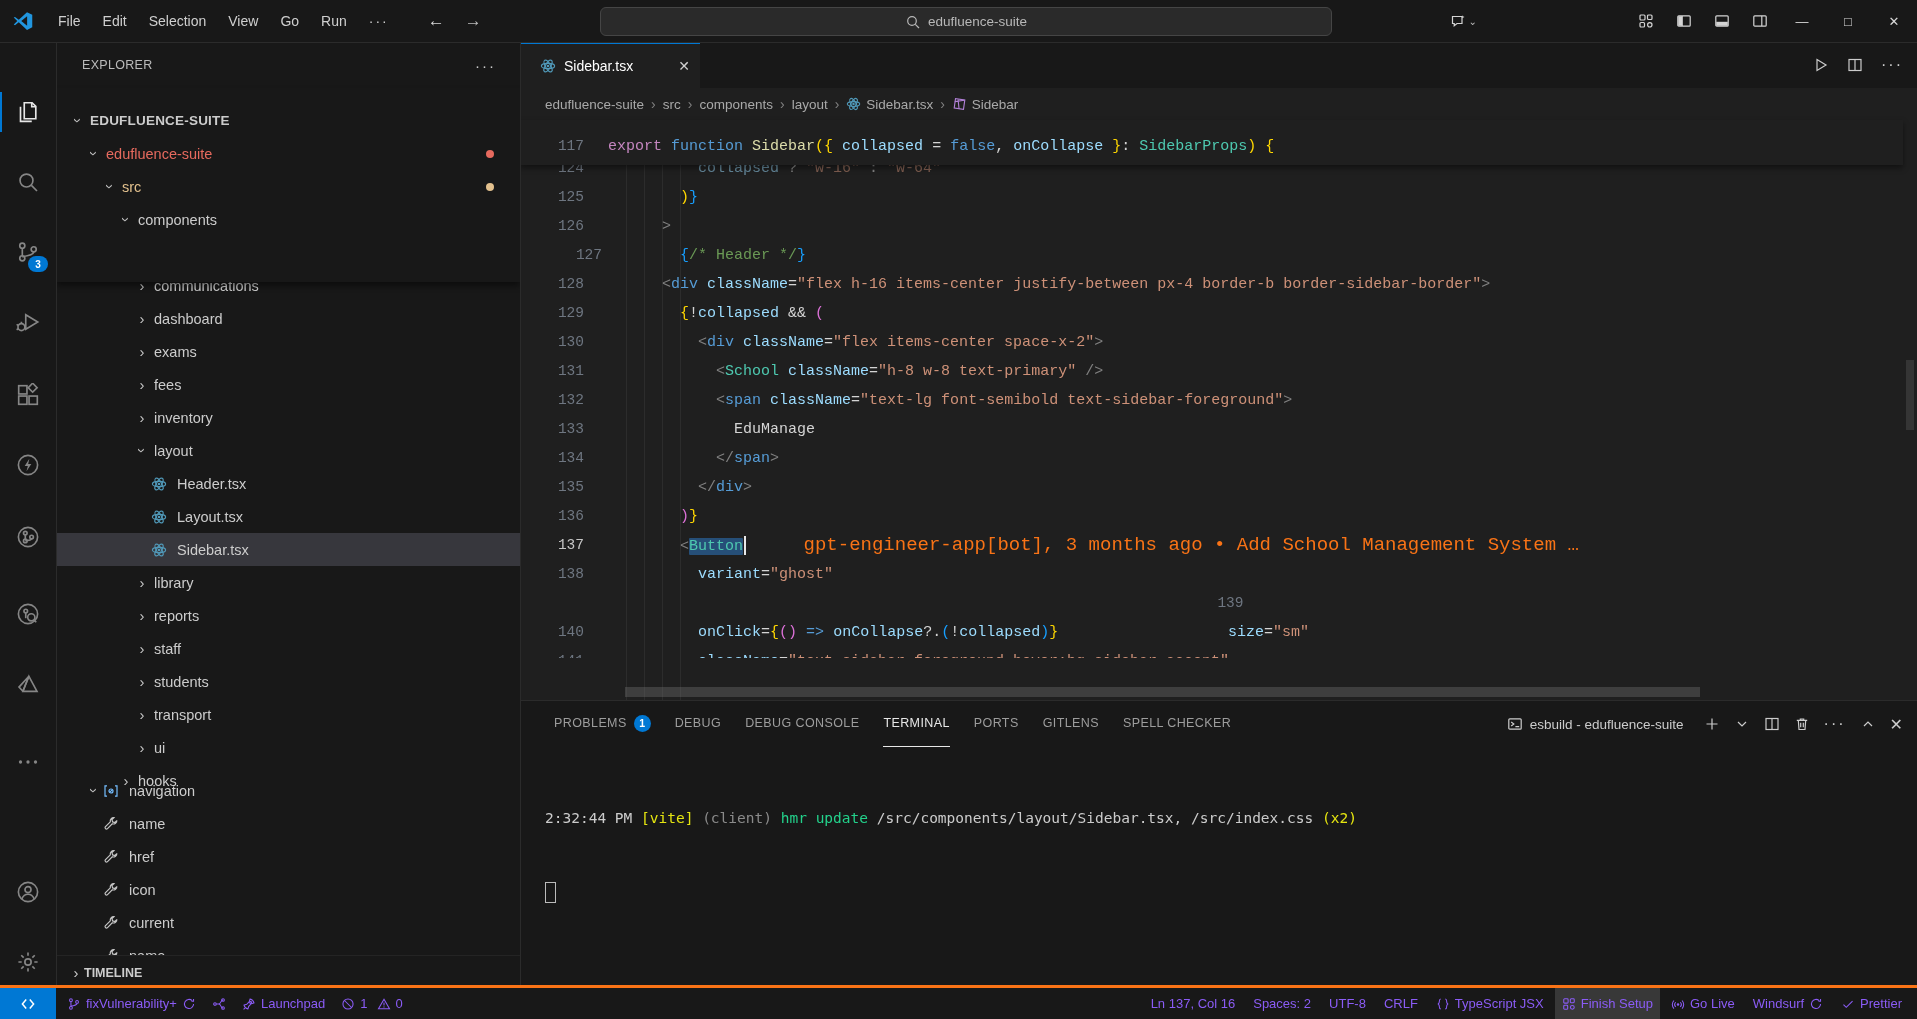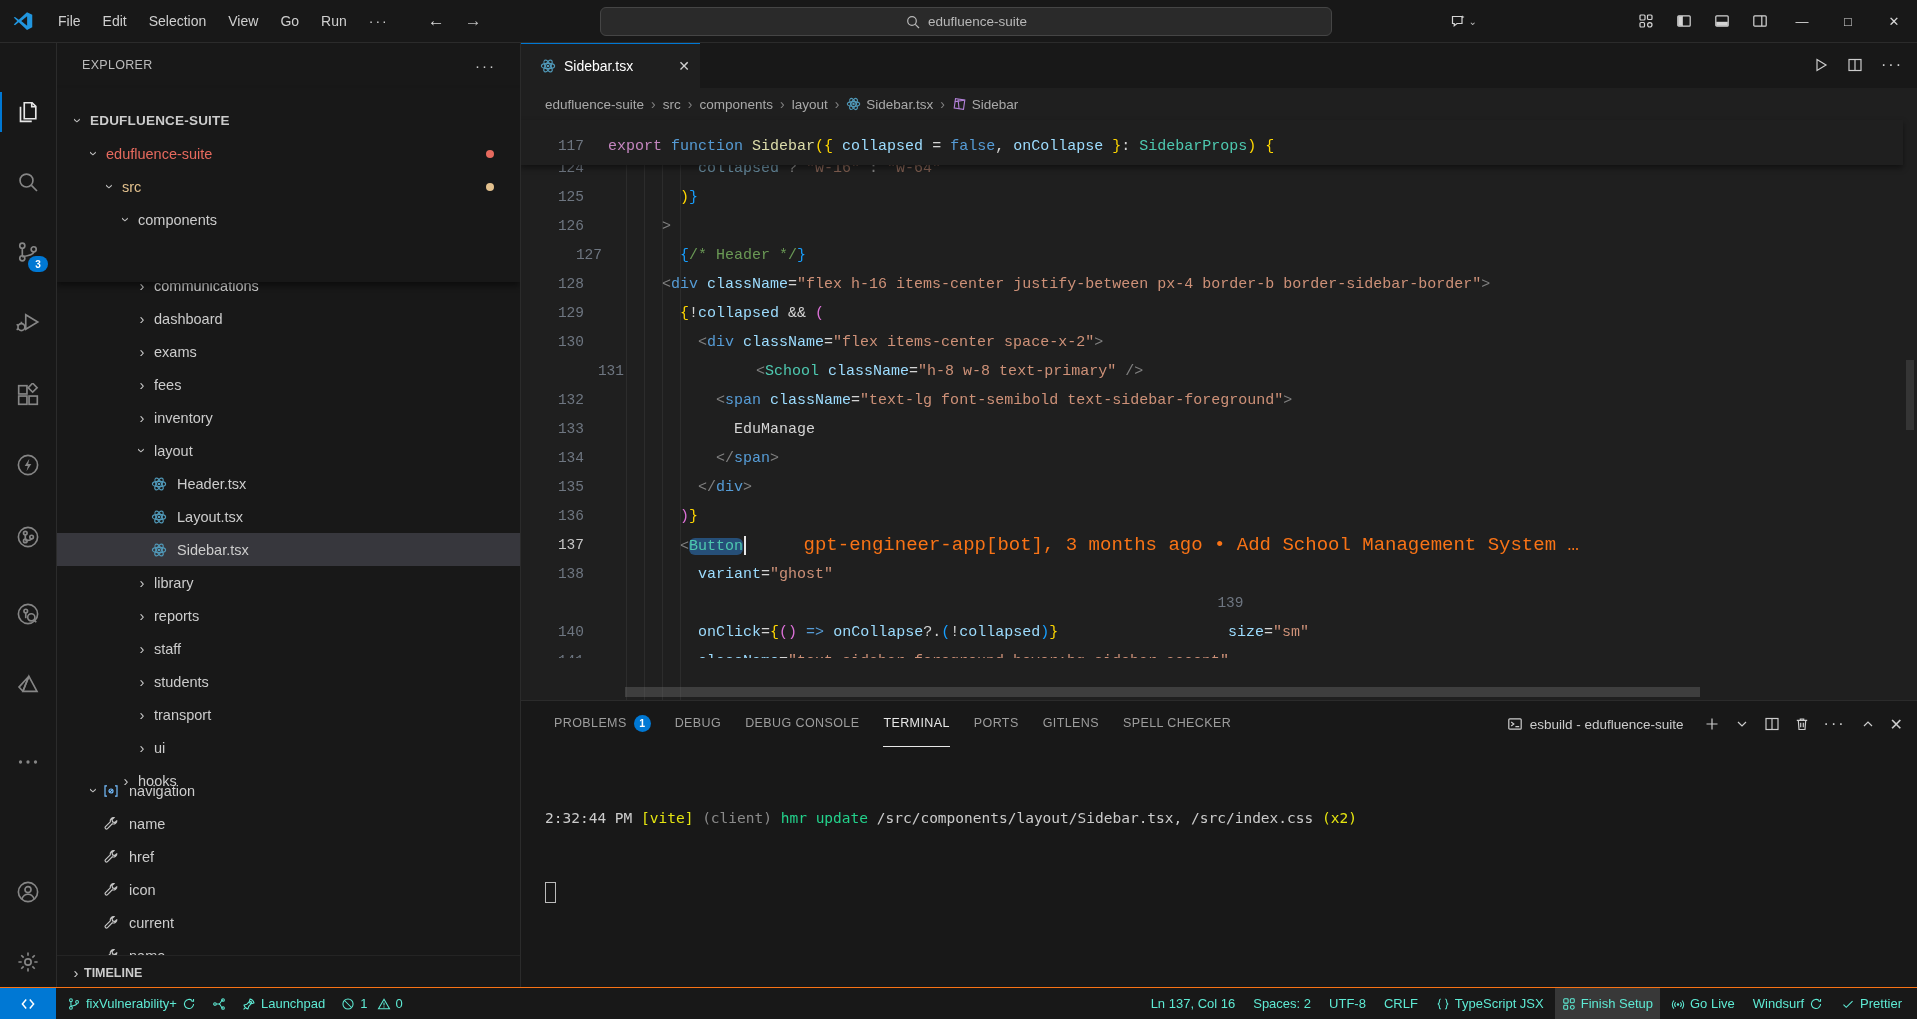--- a/index.html
+++ b/index.html
@@ -68,21 +68,21 @@
   .cline.dim .ltext{opacity:.55}
   .cline.current .lnum{color:#c6c6c6}
   #sticky-line{position:absolute;top:78px;left:0;right:14px;height:45px;background:#1f1f1f;z-index:5;box-shadow:0 3px 6px rgba(0,0,0,.45)}
   #sticky-line .cline{top:12px}
   .indent-guides{position:absolute;top:112px;bottom:0;left:0;right:0;pointer-events:none}
   .iguide{position:absolute;top:0;bottom:0;width:1px;background:#2c2c2c}
 
   .kw{color:#C586C0}.kw2{color:#569CD6}.fn{color:#DCDCAA}.var{color:#9CDCFE}
   .str{color:#CE9178}.type{color:#4EC9B0}.cm{color:#6A9955}.pl{color:#D4D4D4}
   .jsxb{color:#808080}.b1{color:#FFD700}.b2{color:#DA70D6}.b3{color:#179FFF}
-  .hl-word{background:#264f78;border-radius:6px}
+  .hl-word{background:#264f78;border-radius:1px}
   .blame{color:#f97316;margin-left:58px;font-size:19px}
   .cursor-bar{display:inline-block;width:1.5px;height:19px;background:#e8e8e8;vertical-align:middle;margin-left:1px}
 
   #hscroll{position:absolute;left:0;right:14px;top:644px;height:12px}
   #hscroll .thumb{position:absolute;left:105px;width:1075px;top:1px;height:10px;background:rgba(121,121,121,.35)}
   #vscroll{position:absolute;right:0px;top:78px;width:14px;bottom:330px}
   #vscroll .thumb{position:absolute;top:240px;height:70px;left:3px;width:8px;background:rgba(121,121,121,.25)}
 
   
   #panel{position:absolute;left:0;right:0;top:658px;bottom:0;background:#181818;border-top:1px solid #2b2b2b}
@@ -90,21 +90,21 @@
   .ptab{font-size:12.5px;letter-spacing:.4px;color:#9d9d9d;display:flex;align-items:center;gap:7px;height:45px;line-height:45px;border-bottom:1px solid transparent}
   .ptab.active{color:#e7e7e7;border-bottom:1px solid #e7e7e7}
   .ptab .badge{min-width:17px;height:17px;border-radius:10px;background:#0078d4;color:#fff;font-size:10.5px;display:flex;align-items:center;justify-content:center;font-weight:bold;letter-spacing:0}
   #panel-right{position:absolute;right:14px;top:0;height:46px;display:flex;align-items:center;gap:14px;color:#cccccc}
   #term-session{display:flex;align-items:center;gap:7px;font-size:13.5px;color:#cccccc;margin-right:6px}
   #terminal-body{position:absolute;left:25px;top:62px;right:20px;font-family:"DejaVu Sans Mono",monospace;font-size:14.5px;line-height:22px;white-space:pre-wrap}
   .t-fg{color:#cccccc}.t-yellow{color:#e5e510}.t-green{color:#23d18b}.t-dim{color:#8a8a8a}
   #term-cursor{display:block;width:9px;height:19px;border:1px solid #bbbbbb;margin-top:9px}
 
   
-  #statusbar{position:absolute;left:0;right:0;bottom:0;height:31px;background:#181818;border-top:1px solid #f97316;display:flex;align-items:stretch;font-size:13px;color:#5eead4;z-index:70}
+  #statusbar{position:absolute;left:0;right:0;bottom:0;height:31px;background:#181818;border-top:3px solid #f97316;display:flex;align-items:stretch;font-size:13px;color:#8b5cf6;z-index:70}
   #remote{width:56px;background:#0078d4;color:#fff;display:flex;align-items:center;justify-content:center;flex:none}
   .sb-item{display:flex;align-items:center;gap:5px;padding:0 7px;white-space:nowrap}
   .sb-item.highlight{background:rgba(255,255,255,.14)}
   #sb-left{display:flex;align-items:stretch;margin-left:4px;gap:2px}
   #sb-right{display:flex;align-items:stretch;margin-left:auto;margin-right:8px;gap:4px}
   .sb-item .ic svg{width:14px;height:14px}
 </style>
 </head>
 <body>
 
@@ -610,21 +610,21 @@
         <span class="ltext"><span class="pl">      </span><span class="jsxb">&lt;</span><span class="kw2">div</span><span class="pl"> </span><span class="var">className</span><span class="pl">=</span><span class="str">"flex h-16 items-center justify-between px-4 border-b border-sidebar-border"</span><span class="jsxb">&gt;</span></span>
       </div>
       <div class="cline" style="top: 179px;">
         <span class="lnum">129</span>
         <span class="ltext"><span class="pl">        </span><span class="b1">{</span><span class="pl">!</span><span class="var">collapsed</span><span class="pl"> &amp;&amp; </span><span class="b2">(</span></span>
       </div>
       <div class="cline" style="top: 208px;">
         <span class="lnum">130</span>
         <span class="ltext"><span class="pl">          </span><span class="jsxb">&lt;</span><span class="kw2">div</span><span class="pl"> </span><span class="var">className</span><span class="pl">=</span><span class="str">"flex items-center space-x-2"</span><span class="jsxb">&gt;</span></span>
       </div>
-      <div class="cline" style="top: 237px; padding-left: 40px;">
+      <div class="cline" style="top: 237px;">
         <span class="lnum">131</span>
         <span class="ltext"><span class="pl">            </span><span class="jsxb">&lt;</span><span class="type">School</span><span class="pl"> </span><span class="var">className</span><span class="pl">=</span><span class="str">"h-8 w-8 text-primary"</span><span class="jsxb"> /&gt;</span></span>
       </div>
       <div class="cline" style="top: 266px;">
         <span class="lnum">132</span>
         <span class="ltext"><span class="pl">            </span><span class="jsxb">&lt;</span><span class="kw2">span</span><span class="pl"> </span><span class="var">className</span><span class="pl">=</span><span class="str">"text-lg font-semibold text-sidebar-foreground"</span><span class="jsxb">&gt;</span></span>
       </div>
       <div class="cline" style="top: 295px;">
         <span class="lnum">133</span>
         <span class="ltext"><span class="pl">              </span><span class="pl">EduManage</span></span>

